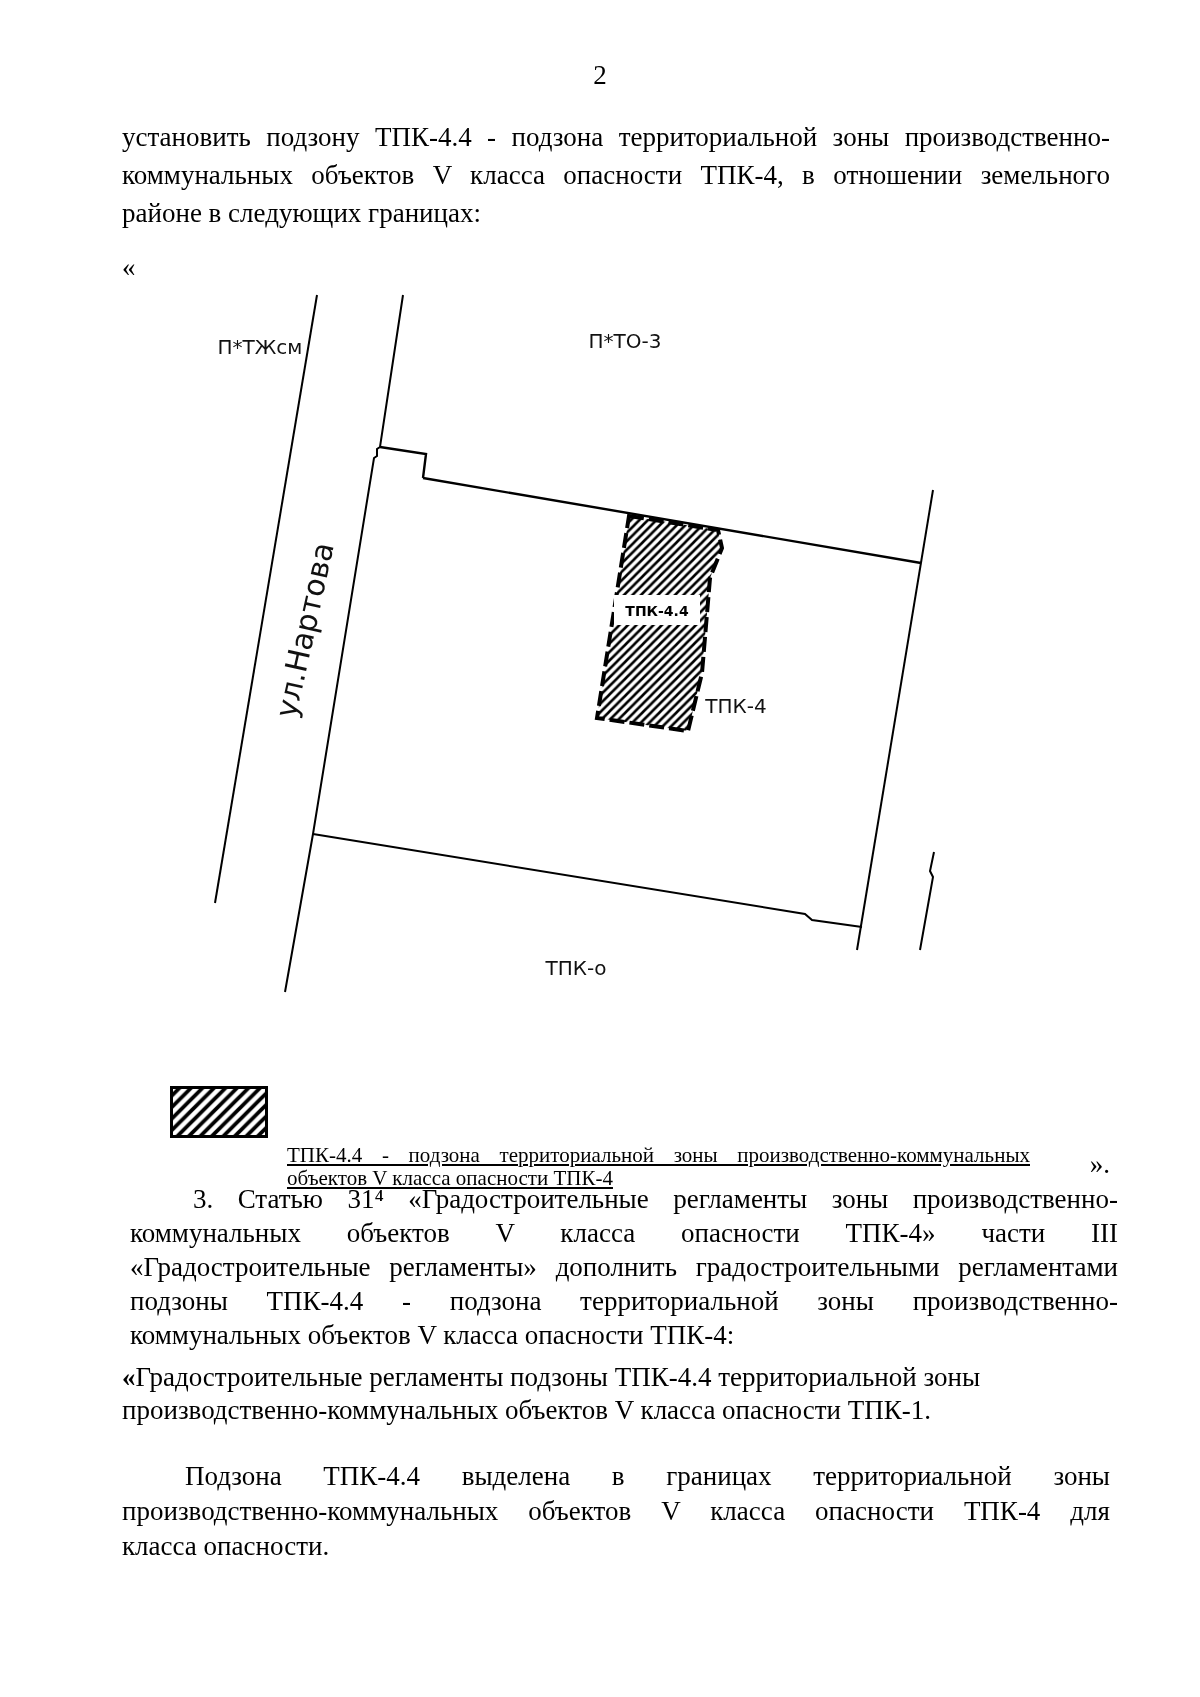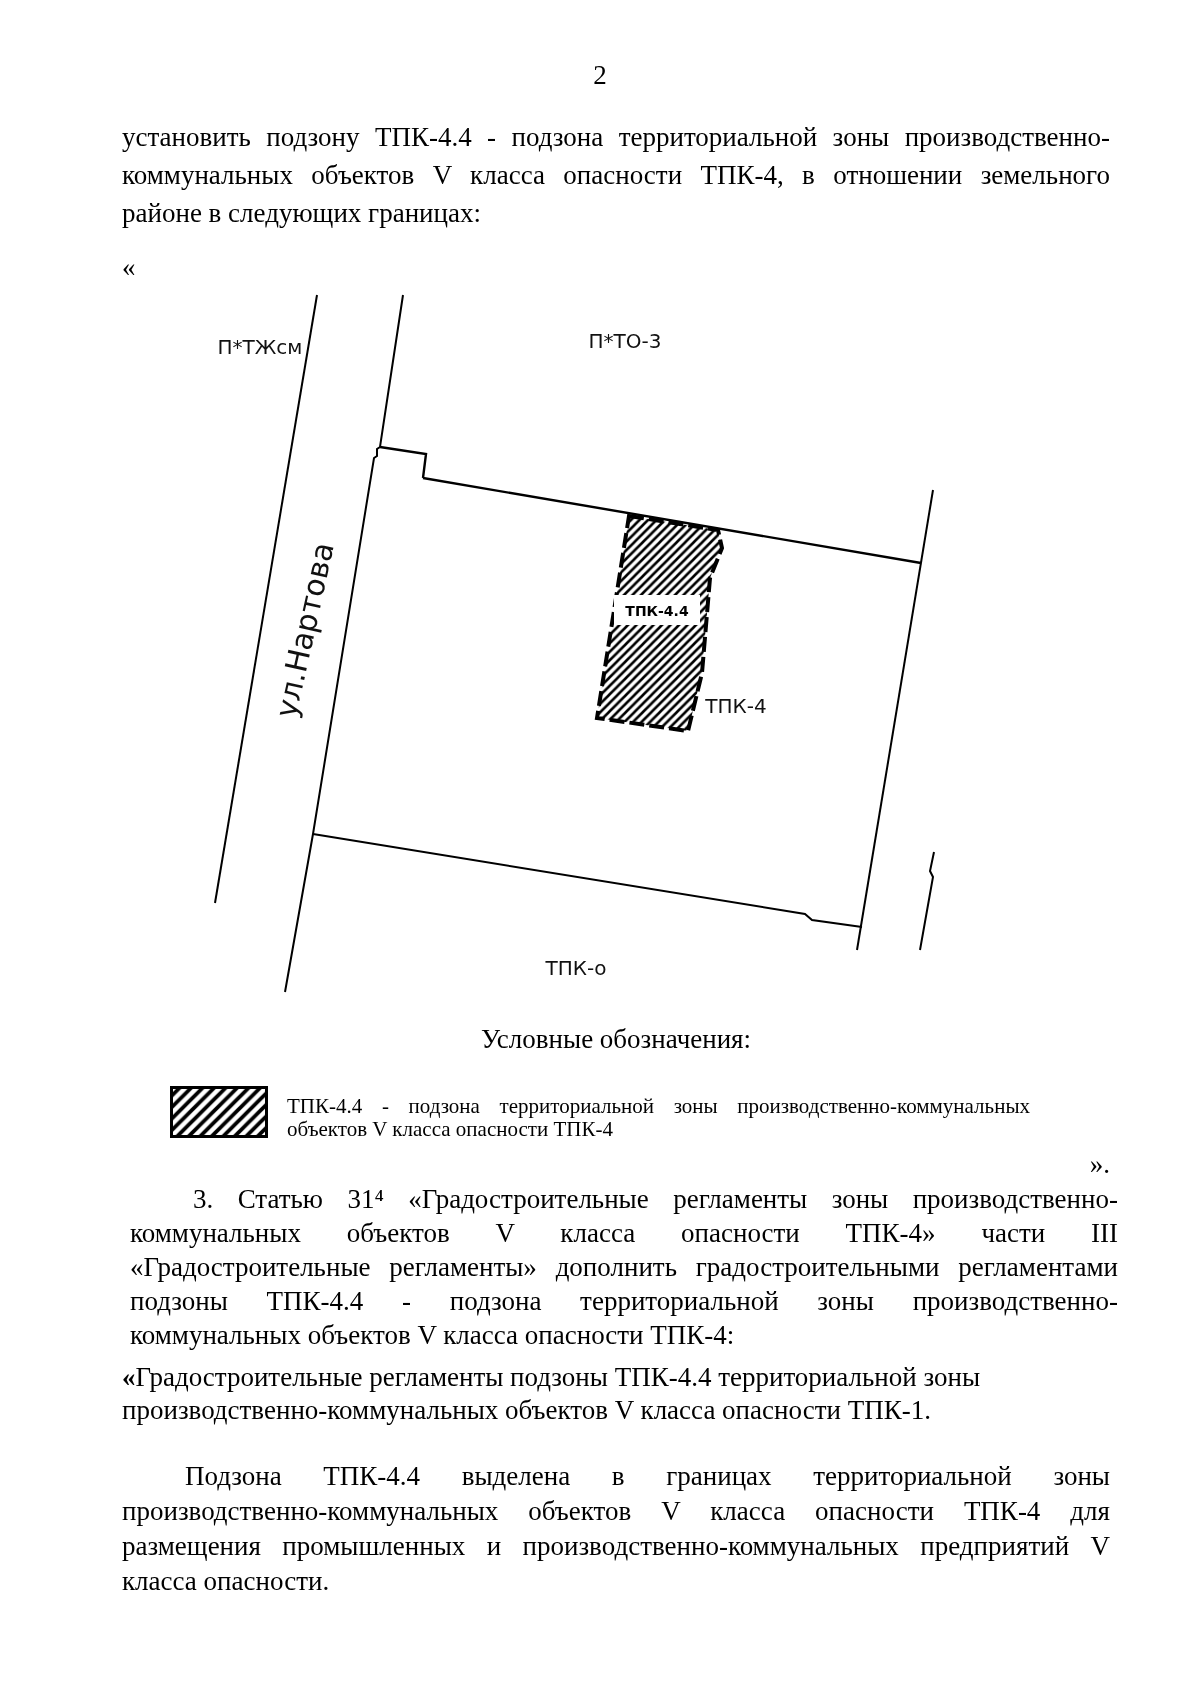--- a/index.html
+++ b/index.html
@@ -41,22 +41,22 @@
   .subzone-label{
     font-family:"DejaVu Sans","Liberation Sans",sans-serif;
     font-size:14px;font-weight:bold;fill:#000;
   }
   .legend-heading{
     top:1024px;left:122px;width:988px;
     text-align:center;font-size:27px;
   }
   .legend-swatch{top:1086px;left:170px;}
   .legend-text{
-    top:1095px;left:287px;width:743px;
-    font-size:21px;line-height:23px;
+    top:1144px;left:287px;width:743px;
+    font-size:21px;line-height:23px;text-decoration:underline;
   }
   .quote-block{
     top:1361px;left:122px;width:988px;
     font-size:27px;line-height:33px;text-align:left;
   }
   .quote-block .bold-mark{font-weight:bold;}
 </style>
 </head>
 <body>
 
@@ -95,21 +95,20 @@
       <text class="subzone-label" x="507" y="346" text-anchor="middle">ТПК-4.4</text>
 
       <text class="map-label" x="110" y="84" text-anchor="middle">П*ТЖсм</text>
       <text class="map-label" x="475" y="78" text-anchor="middle">П*ТО-3</text>
       <text class="map-label" x="586" y="443" text-anchor="middle">ТПК-4</text>
       <text class="map-label" x="426" y="705" text-anchor="middle">ТПК-о</text>
       <text class="street-label" x="155" y="370" text-anchor="middle" transform="rotate(-77.5 155 360)">ул.Нартова</text>
     </svg>
   </div>
 
-  <div class="abs legend-heading">Условные обозначения:</div>
 
   <div class="abs legend-swatch">
     <svg width="98" height="52" viewBox="0 0 98 52" xmlns="http://www.w3.org/2000/svg">
       <defs>
         <pattern id="hatchLegend" width="11.5" height="11.5" patternUnits="userSpaceOnUse">
           <path d="M-2.9,2.9 L2.9,-2.9 M0,11.5 L11.5,0 M8.6,14.4 L14.4,8.6" stroke="#000" stroke-width="3.8" fill="none"></path>
         </pattern>
       </defs>
       <rect x="1.5" y="1.5" width="95" height="49" fill="url(#hatchLegend)" stroke="#000" stroke-width="3"></rect>
     </svg>
@@ -131,17 +130,16 @@
     </div>
 
   <div class="abs quote-block">
     <div><span class="bold-mark">«</span><span>Градостроительные регламенты подзоны ТПК-4.4 территориальной зоны</span></div>
     <div>производственно-коммунальных объектов V класса опасности ТПК-1.</div>
   </div>
 
   <div class="abs body-text para4 indent-first">
       <div class="jline">Подзона ТПК-4.4 выделена в границах территориальной зоны</div>
       <div class="jline">производственно-коммунальных объектов V класса опасности ТПК-4 для</div>
-      <div class="jline">размещения промышленных и производственно-коммунальных предприятий V</div>
       <div class="jline last">класса опасности.</div>
     </div>
 
 </div>
 
 </body></html>

